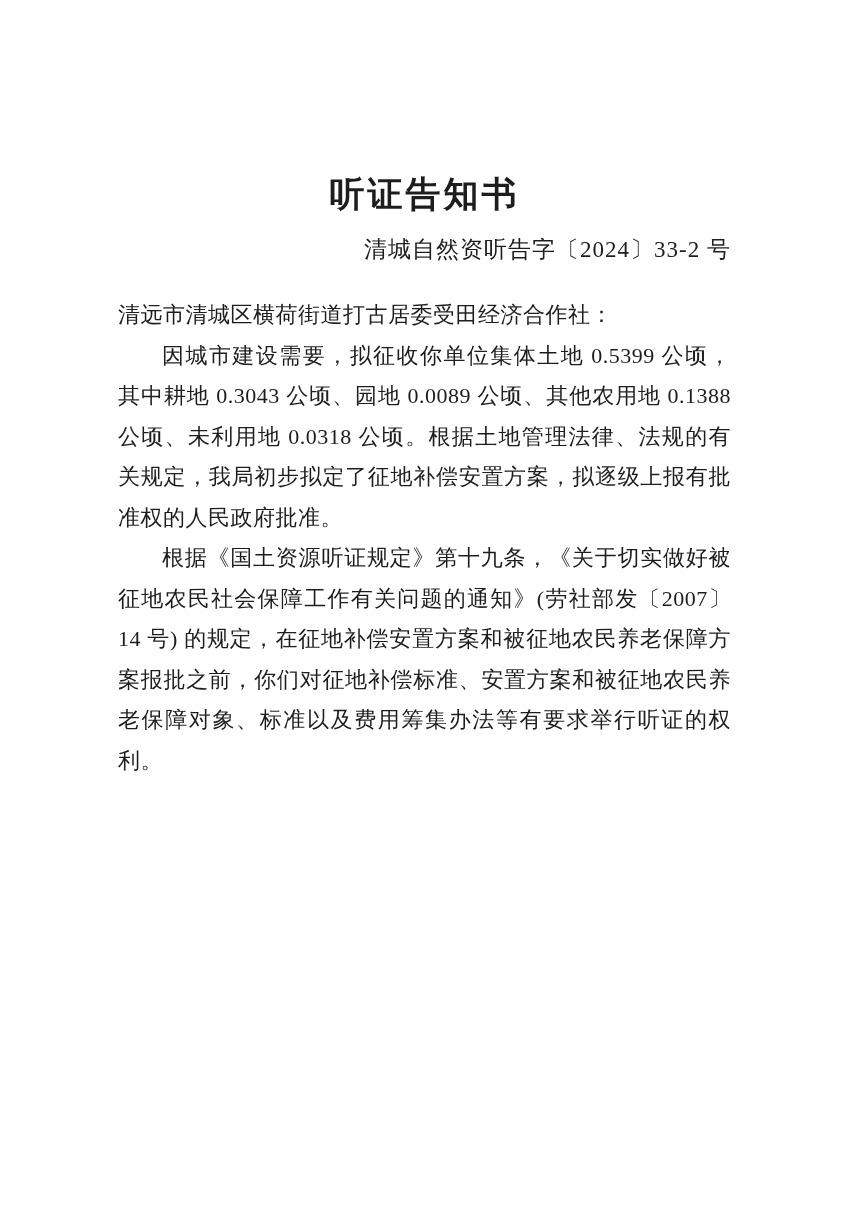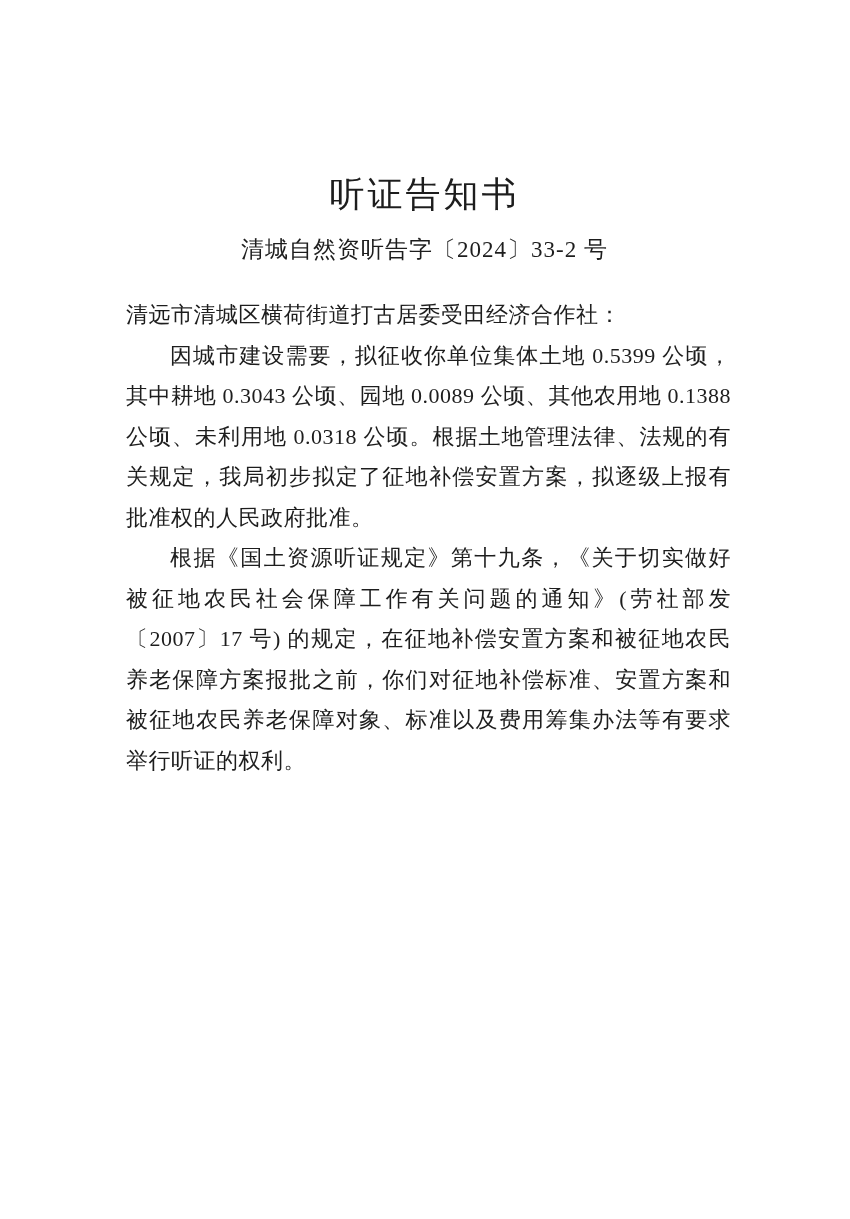--- a/index.html
+++ b/index.html
@@ -18,41 +18,40 @@
     background: var(--paper);
     color: var(--ink);
     overflow: hidden;
     font-family: "Liberation Serif", "DejaVu Serif", serif;
     box-sizing: border-box;
     padding: 176px 119px 0 118px;
   }
   .doc-title {
     font-size: 35px;
     line-height: 38px;
-    font-weight: 400;
+    font-weight: 700;
     text-align: center;
     letter-spacing: 3px;
     color: var(--ink);
   }
   .doc-reference {
     margin-top: 22px;
     font-size: 23px;
     line-height: 27px;
-    text-align: center;
+    text-align: right;
     letter-spacing: 1px;
     color: var(--ink);
   }
   .doc-body {
     margin-top: 32px;
     font-size: 22px;
     line-height: 40.5px;
     letter-spacing: 0.5px;
     text-align: justify;
     color: var(--ink);
-    margin-left: 8px;
   }
   .doc-salutation {
     margin: 0;
   }
   .doc-paragraph {
     margin: 0;
     text-indent: 2em;
   }
 </style>
 </head>
@@ -62,15 +61,15 @@
   <div class="doc-title">听证告知书</div>
 
   <div class="doc-reference">清城自然资听告字〔2024〕33-2 号</div>
 
   <div class="doc-body">
     <p class="doc-salutation">清远市清城区横荷街道打古居委受田经济合作社：</p>
 
     <p class="doc-paragraph">因城市建设需要，拟征收你单位集体土地 0.5399 公顷，其中耕地 0.3043 公顷、园地 0.0089 公顷、其他农用地 0.1388 公顷、未利用地 0.0318 公顷。根据土地管理法律、法规的有关规定，我局初步拟定了征地补偿安置方案，拟逐级上报有批准权的人民政府批准。</p>
 
 
-    <p class="doc-paragraph">根据《国土资源听证规定》第十九条，《关于切实做好被征地农民社会保障工作有关问题的通知》(劳社部发〔2007〕17 号) 的规定，在征地补偿安置方案和被征地农民养老保障方案报批之前，你们对征地补偿标准、安置方案和被征地农民养老保障对象、标准以及费用筹集办法等有要求举行听证的权利。</p>
+    <p class="doc-paragraph">根据《国土资源听证规定》第十九条，《关于切实做好被征地农民社会保障工作有关问题的通知》(劳社部发〔2007〕14 号) 的规定，在征地补偿安置方案和被征地农民养老保障方案报批之前，你们对征地补偿标准、安置方案和被征地农民养老保障对象、标准以及费用筹集办法等有要求举行听证的权利。</p>
   </div>
 </div>
 
 </body></html>

